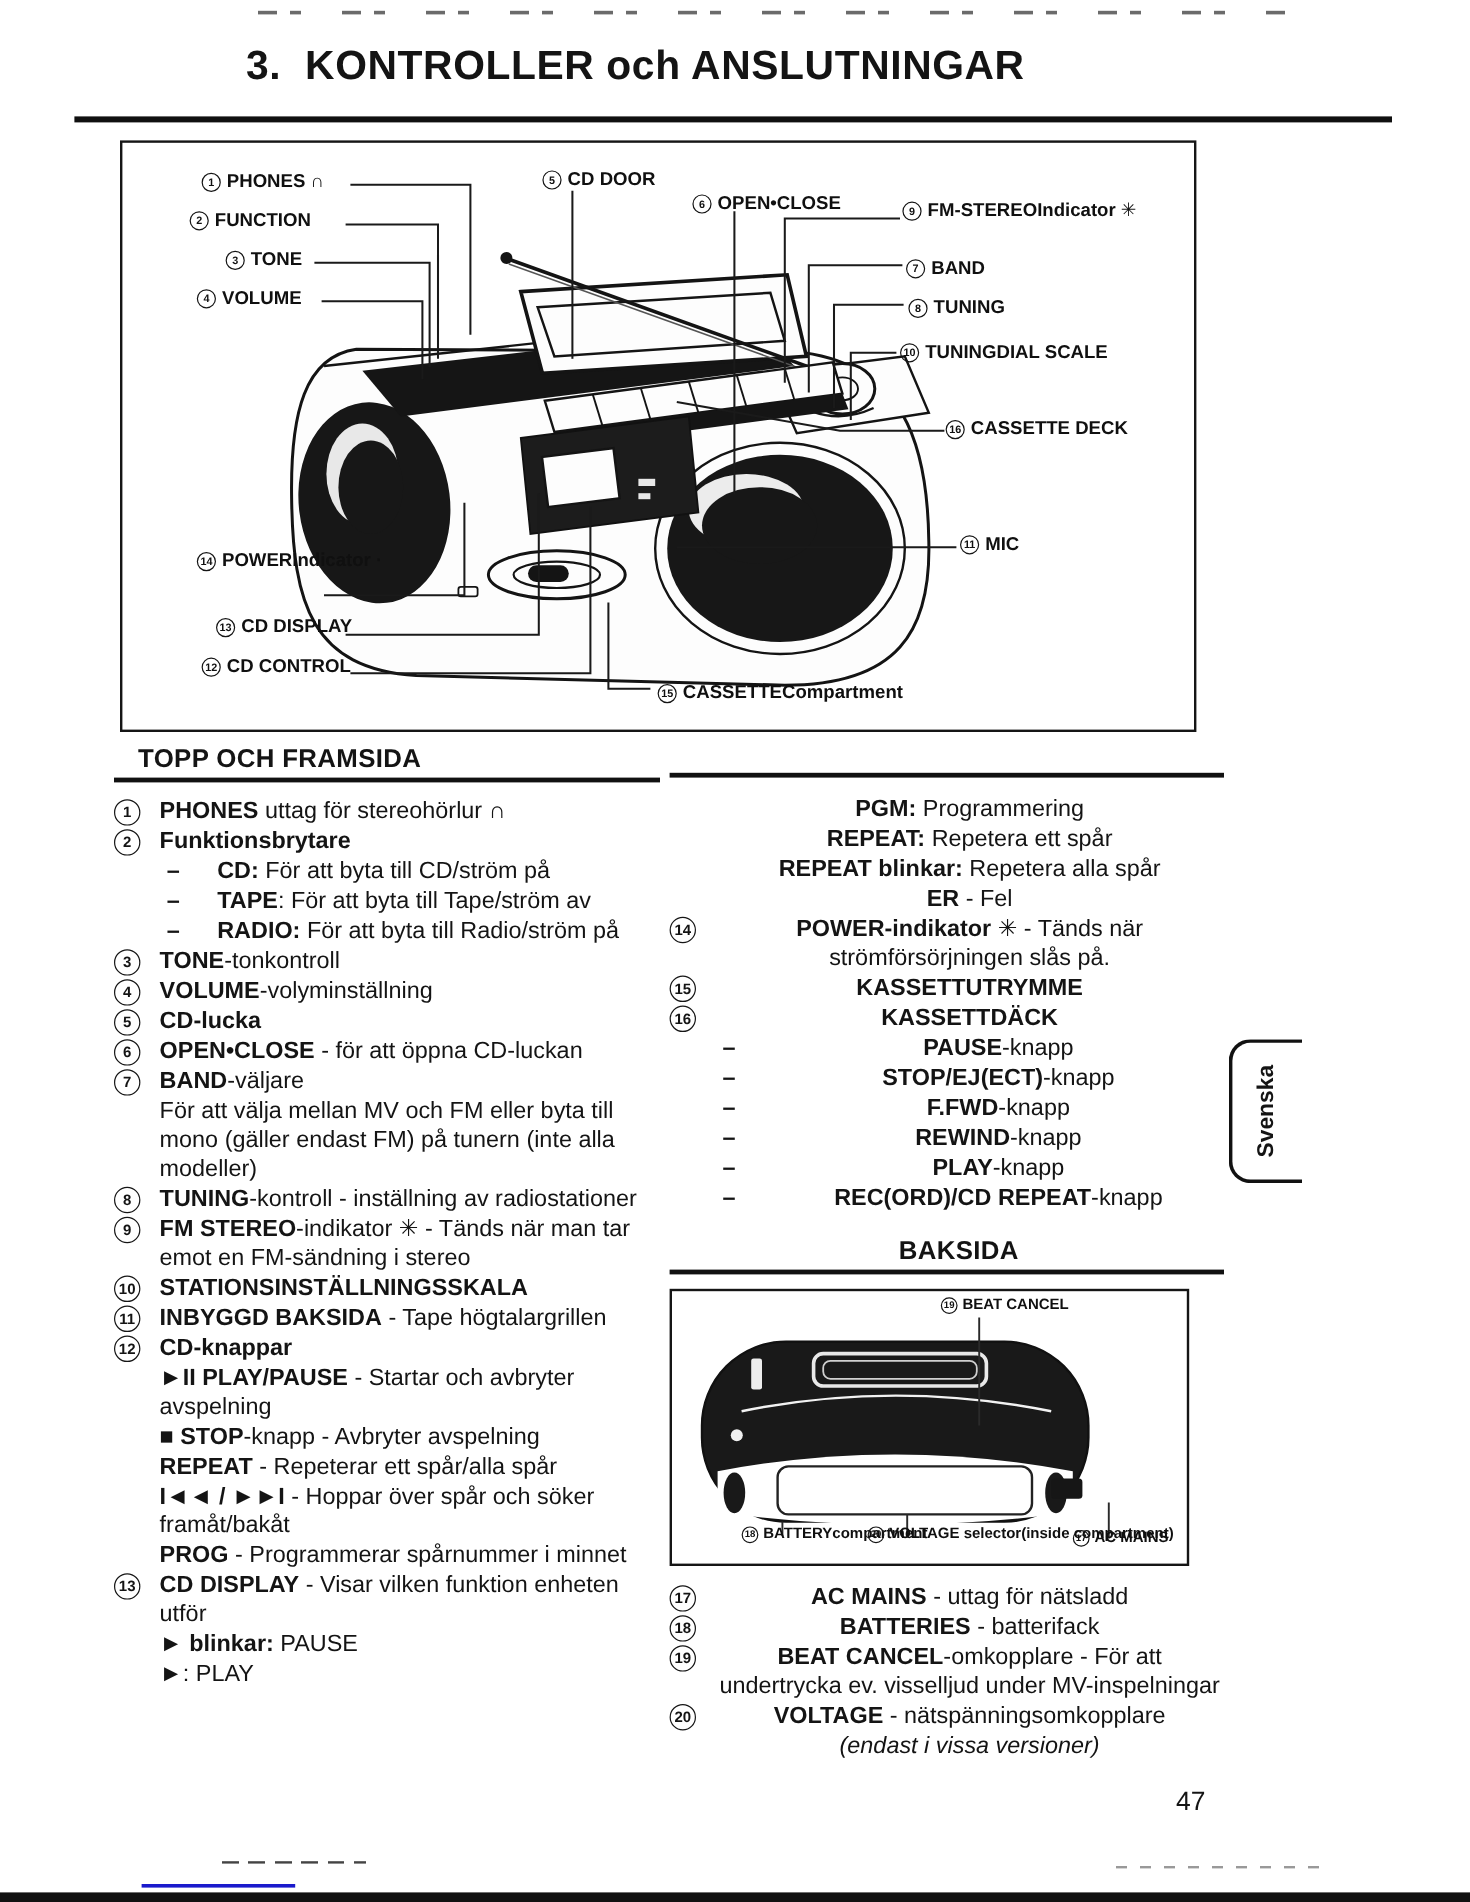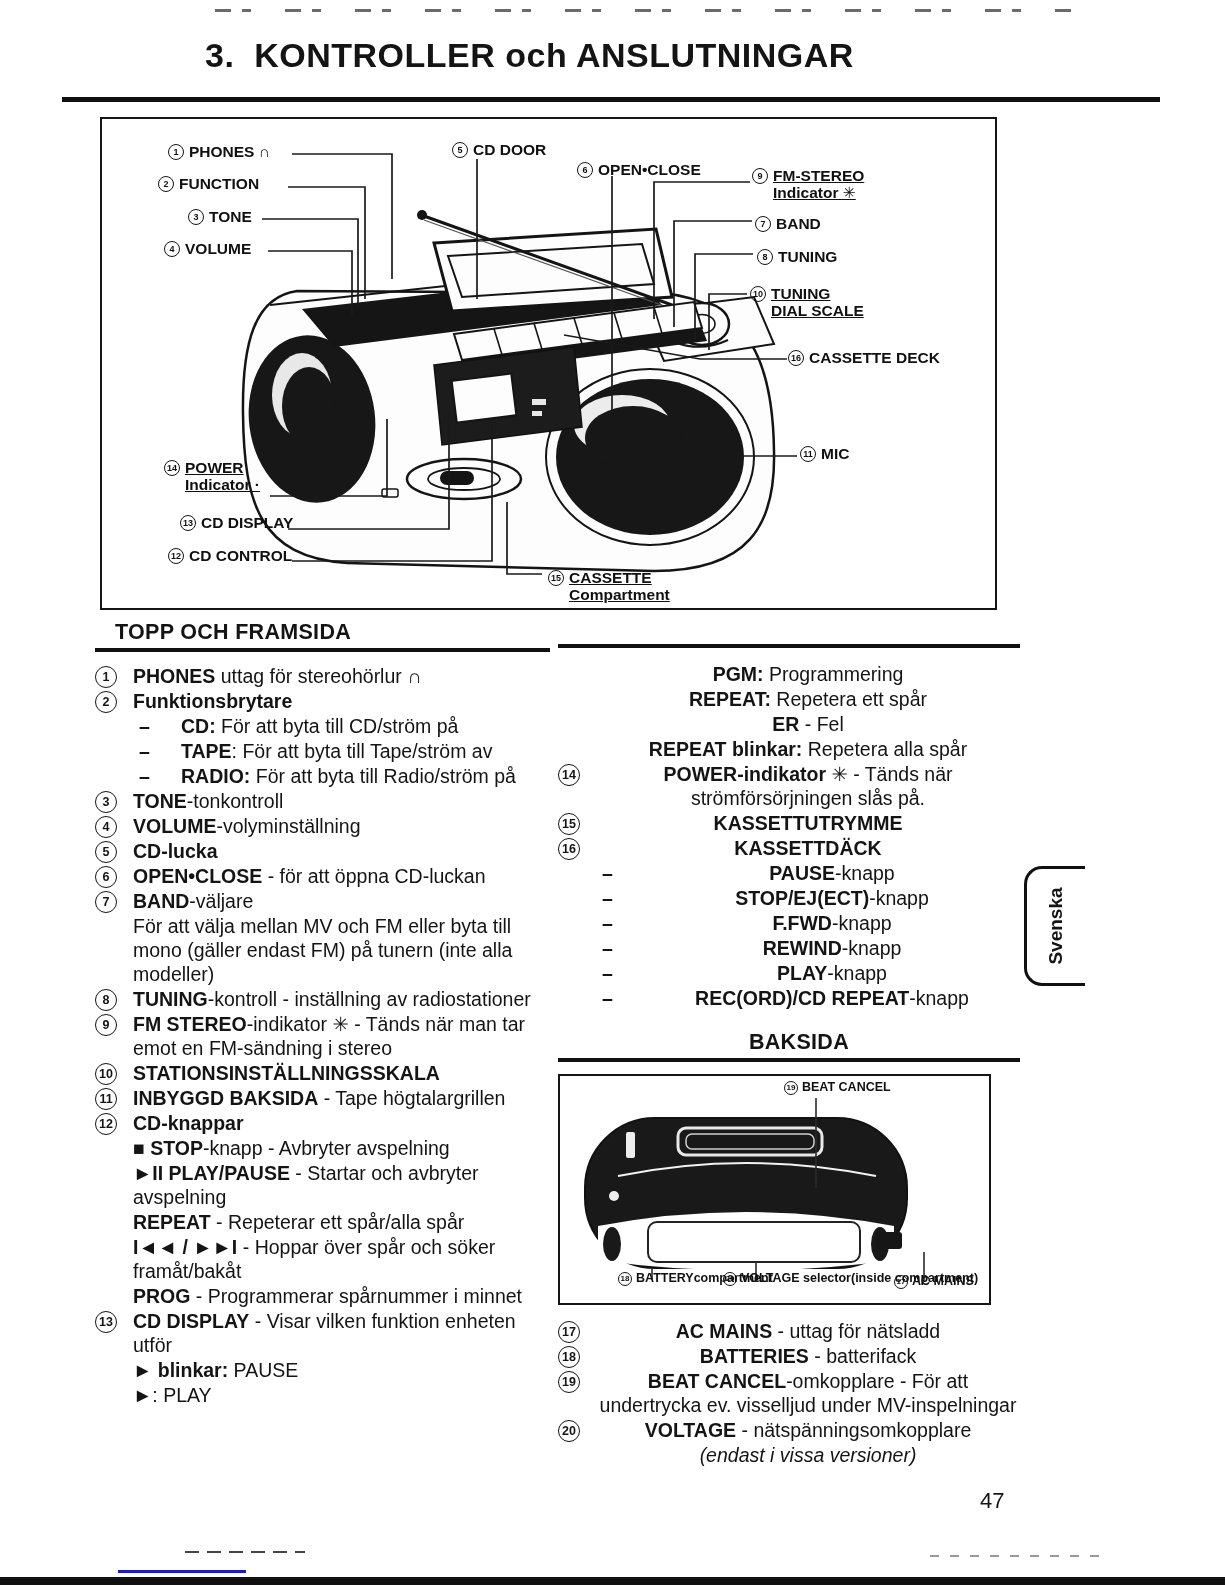--- a/index.html
+++ b/index.html
@@ -22,21 +22,21 @@
   .title-rule{left:62px;top:97px;width:1098px;height:5px;background:#101010;}
 
   
   .front-box{left:100px;top:117px;width:893px;height:489px;border:2px solid #151515;}
   .rear-wrap{position:relative;width:429px;height:227px;border:2px solid #151515;margin-top:10px;}
   svg.art{position:absolute;left:0;top:0;}
 
   
   .fl{position:absolute;display:flex;gap:5px;font-weight:700;font-size:15.5px;line-height:17px;
       white-space:nowrap;color:#101010;align-items:flex-start;}
-  .fl .lines{display:flex;flex-direction:column;text-decoration:underline;}
+  .fl .lines{display:flex;flex-direction:row;}
   .dnum{width:14px;height:14px;min-width:14px;border:1.4px solid #141414;border-radius:50%;
         font-size:9px;font-weight:700;display:flex;align-items:center;justify-content:center;margin-top:1px;}
   .rl{position:absolute;display:flex;gap:4px;font-weight:700;font-size:12.5px;line-height:13.5px;
       white-space:nowrap;color:#101010;align-items:flex-start;}
   .rl .dnum{width:12px;height:12px;min-width:12px;font-size:8px;margin-top:0;}
 
   
   .col-left{left:95px;top:620px;width:455px;}
   .col-right{left:558px;top:644px;width:462px;text-align:center;}
   .sec-h{font-size:21.5px;font-weight:700;letter-spacing:.3px;line-height:24px;margin-left:20px;}
@@ -226,38 +226,38 @@
       <div class="row item"><span class="cnum">4</span><span><b>VOLUME</b><span>-volyminställning</span></span></div>
       <div class="row item"><span class="cnum">5</span><span><b>CD-lucka</b></span></div>
       <div class="row item"><span class="cnum">6</span><span><b>OPEN•CLOSE</b><span> - för att öppna CD-luckan</span></span></div>
       <div class="row item"><span class="cnum">7</span><span><b>BAND</b><span>-väljare</span></span></div>
       <div class="row cont"><span><span>För att välja mellan MV och FM eller byta till mono (gäller endast FM) på tunern (inte alla modeller)</span></span></div>
       <div class="row item"><span class="cnum">8</span><span><b>TUNING</b><span>-kontroll - inställning av radiostationer</span></span></div>
       <div class="row item"><span class="cnum">9</span><span><b>FM STEREO</b><span>-indikator ✳ - Tänds när man tar emot en FM-sändning i stereo</span></span></div>
       <div class="row item"><span class="cnum">10</span><span><b>STATIONSINSTÄLLNINGSSKALA</b></span></div>
       <div class="row item"><span class="cnum">11</span><span><b>INBYGGD BAKSIDA</b><span> - Tape högtalargrillen</span></span></div>
       <div class="row item"><span class="cnum">12</span><span><b>CD-knappar</b></span></div>
+      <div class="row cont"><span><b>►II PLAY/PAUSE</b><span> - Startar och avbryter avspelning</span></span></div>
       <div class="row cont"><span><b>■ STOP</b><span>-knapp - Avbryter avspelning</span></span></div>
-      <div class="row cont"><span><b>►II PLAY/PAUSE</b><span> - Startar och avbryter avspelning</span></span></div>
       <div class="row cont"><span><b>REPEAT</b><span> - Repeterar ett spår/alla spår</span></span></div>
       <div class="row cont"><span><b>I◄◄ / ►►I</b><span> - Hoppar över spår och söker framåt/bakåt</span></span></div>
       <div class="row cont"><span><b>PROG</b><span> - Programmerar spårnummer i minnet</span></span></div>
       <div class="row item"><span class="cnum">13</span><span><b>CD DISPLAY</b><span> - Visar vilken funktion enheten utför</span></span></div>
       <div class="row cont"><span><b>► blinkar:</b><span> PAUSE</span></span></div>
       <div class="row cont"><span><b>►</b><span>: PLAY</span></span></div>
     </div>
 </div>
 
 <div class="abs col-right">
   <div class="sec-rule" style="margin:0 0 14px 0"></div>
   <div id="right-rows">
       <div class="row cont"><span><b>PGM:</b><span> Programmering</span></span></div>
       <div class="row cont"><span><b>REPEAT:</b><span> Repetera ett spår</span></span></div>
+      <div class="row cont"><span><b>REPEAT blinkar:</b><span> Repetera alla spår</span></span></div>
       <div class="row cont"><span><b>ER</b><span> - Fel</span></span></div>
-      <div class="row cont"><span><b>REPEAT blinkar:</b><span> Repetera alla spår</span></span></div>
       <div class="row item"><span class="cnum">14</span><span><b>POWER-indikator ✳</b><span> - Tänds när strömförsörjningen slås på.</span></span></div>
       <div class="row item"><span class="cnum">15</span><span><b>KASSETTUTRYMME</b></span></div>
       <div class="row item"><span class="cnum">16</span><span><b>KASSETTDÄCK</b></span></div>
       <div class="row dash"><span class="dashmark">–</span><span><b>PAUSE</b><span>-knapp</span></span></div>
       <div class="row dash"><span class="dashmark">–</span><span><b>STOP/EJ(ECT)</b><span>-knapp</span></span></div>
       <div class="row dash"><span class="dashmark">–</span><span><b>F.FWD</b><span>-knapp</span></span></div>
       <div class="row dash"><span class="dashmark">–</span><span><b>REWIND</b><span>-knapp</span></span></div>
       <div class="row dash"><span class="dashmark">–</span><span><b>PLAY</b><span>-knapp</span></span></div>
       <div class="row dash"><span class="dashmark">–</span><span><b>REC(ORD)/CD REPEAT</b><span>-knapp</span></span></div>
     </div>

